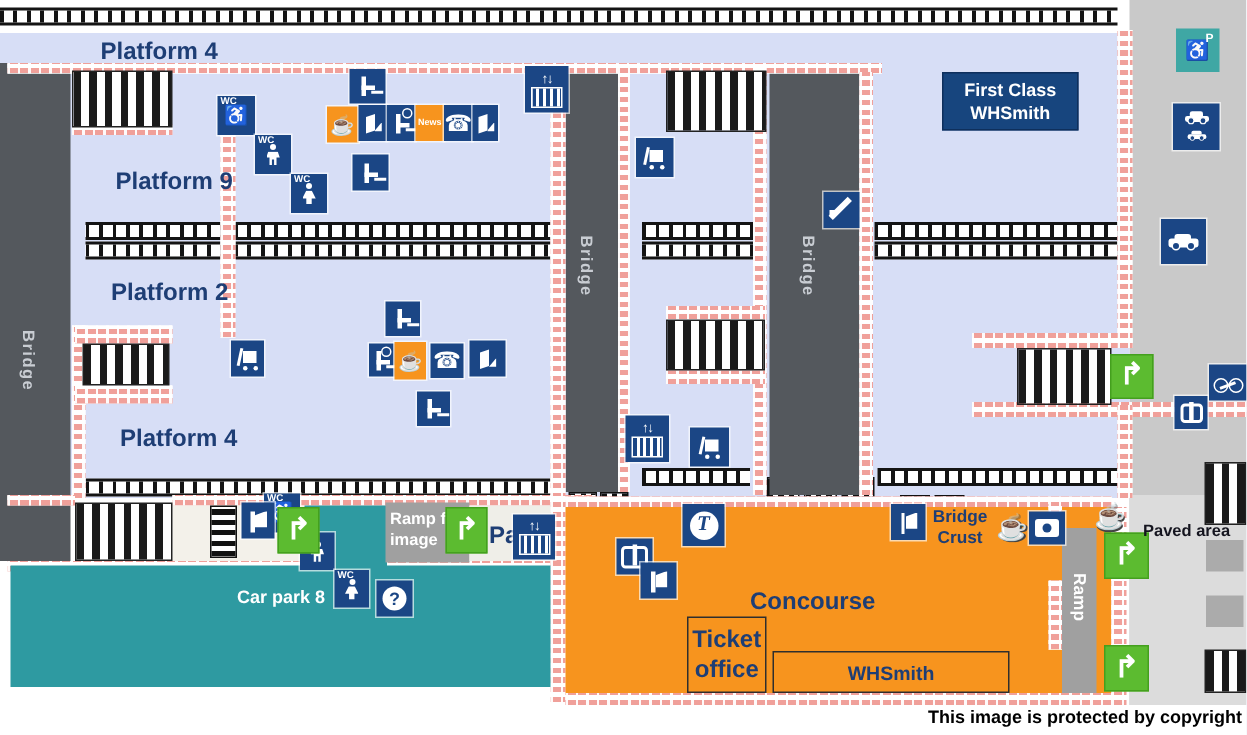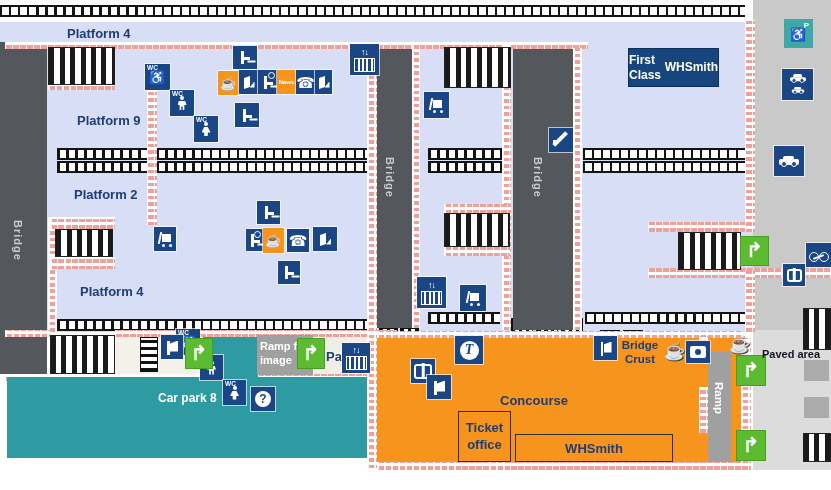--- a/index.html
+++ b/index.html
@@ -96,21 +96,21 @@
   .car::before{content:"";position:absolute;bottom:2px;left:0;right:0;height:5.5px;background:#fff;border-radius:2px;}
   .car::after{content:"";position:absolute;bottom:7px;left:4px;width:11px;height:4px;background:#fff;border-radius:2px 2px 0 0;}
   .wh{position:absolute;bottom:0;width:4px;height:4px;border-radius:50%;background:#1B4685;border:1px solid #fff;}
   .taxi-sign{position:absolute;top:0;left:8px;width:5px;height:3px;background:#fff;}
   
   .bike{position:relative;width:20px;height:13px;}
   .bike::before{content:"";position:absolute;left:0;bottom:0;width:8px;height:8px;border:1.5px solid #fff;border-radius:50%;}
   .bike::after{content:"";position:absolute;right:0;bottom:0;width:8px;height:8px;border:1.5px solid #fff;border-radius:50%;}
   .bike-bar{position:absolute;left:4px;bottom:4px;width:11px;height:2px;background:#fff;transform:rotate(-20deg);}
   
-  .lbl{color:#1E3E75;font-weight:bold;font-size:13px;white-space:nowrap;}
+  .lbl{color:#1E3E75;font-weight:bold;font-size:16px;white-space:nowrap;}
   .vtxt{writing-mode:vertical-rl;text-align:center;font-weight:bold;}
   .bridgelbl{color:#C9CDD3;font-size:11px;letter-spacing:1px;}
   .box-outline{border:1.5px solid #2E2E2E;display:flex;align-items:center;justify-content:center;
                flex-direction:column;text-align:center;}
 </style>
 </head>
 <body>
 
 <div id="stage">
 
@@ -213,21 +213,21 @@
   <div class="ab zb" style="left:678px;top:232px;width:63px;height:38px;"></div>
   <div class="ab zb" style="left:50px;top:335px;width:65px;height:39px;"></div>
   <div class="ab zb" style="left:803px;top:308px;width:28px;height:42px;"></div>
   <div class="ab zb" style="left:803px;top:433px;width:28px;height:29px;"></div>
 
   <div class="ab lbl" style="left:67px;top:26px;">Platform 4</div>
   <div class="ab lbl" style="left:77px;top:113px;">Platform 9</div>
   <div class="ab lbl" style="left:74px;top:187px;">Platform 2</div>
   <div class="ab lbl" style="left:80px;top:284px;">Platform 4</div>
 
-  <div class="ab ic" style="left:628px;top:48px;width:91px;height:39px;background:#17457E;border:1px solid #0E2F5C;flex-direction:row;color:#fff;font-weight:bold;font-size:12px;line-height:1.25;">
+  <div class="ab ic" style="left:628px;top:48px;width:91px;height:39px;background:#17457E;border:1px solid #0E2F5C;flex-direction:column;color:#fff;font-weight:bold;font-size:12px;line-height:1.25;">
     <span>First Class</span>
     <span>WHSmith</span>
   </div>
 
   <div class="ab ic nv wcbox" style="left:145px;top:64px;width:25px;height:26px;">
     <span class="wc-tag">WC</span>
       <span class="g-wheel"></span>
     </div>
   <div class="ab ic nv wcbox" style="left:170px;top:64px;width:24px;height:26px;">
     <span class="wc-tag">WC</span>
@@ -375,14 +375,15 @@
     </div>
   <div class="ab ic nv" style="left:783px;top:264px;width:22px;height:22px;">
     <span class="gatering" style="width:11px;height:9px;"></span>
       <span class="gatebar" style="height:12px;"></span>
     </div>
 
   <div class="ab" style="left:762px;top:348px;color:#15151f;font-weight:bold;font-size:11px;white-space:nowrap;">Paved area</div>
   <div class="ab bench" style="left:804px;top:360px;width:25px;height:21px;"></div>
   <div class="ab bench" style="left:804px;top:397px;width:25px;height:21px;"></div>
 
+  <div class="ab" style="right:3px;top:471px;color:#000;font-weight:bold;font-size:12px;white-space:nowrap;">This image is protected by copyright</div>
 
 </div>
 
 </body></html>

